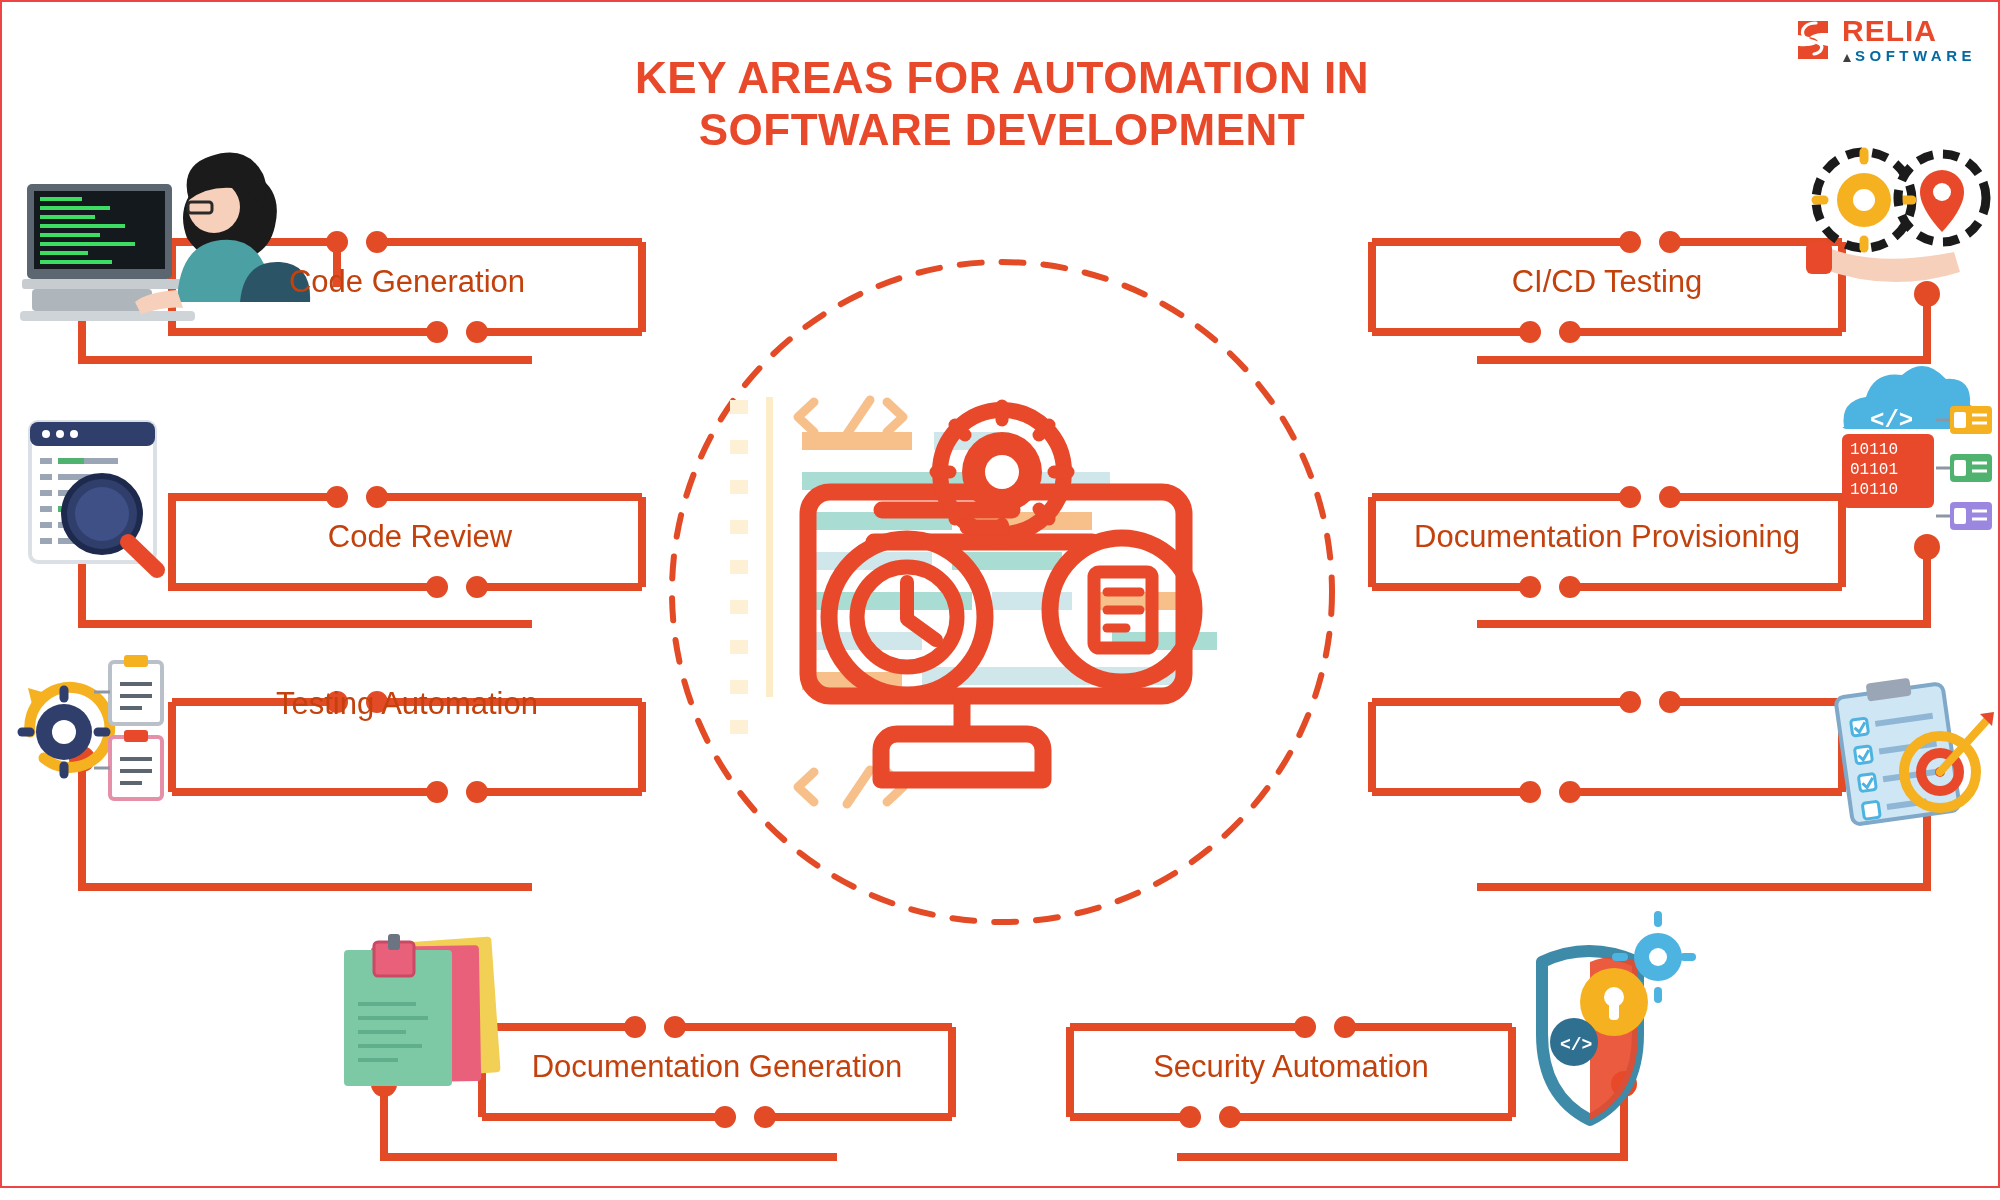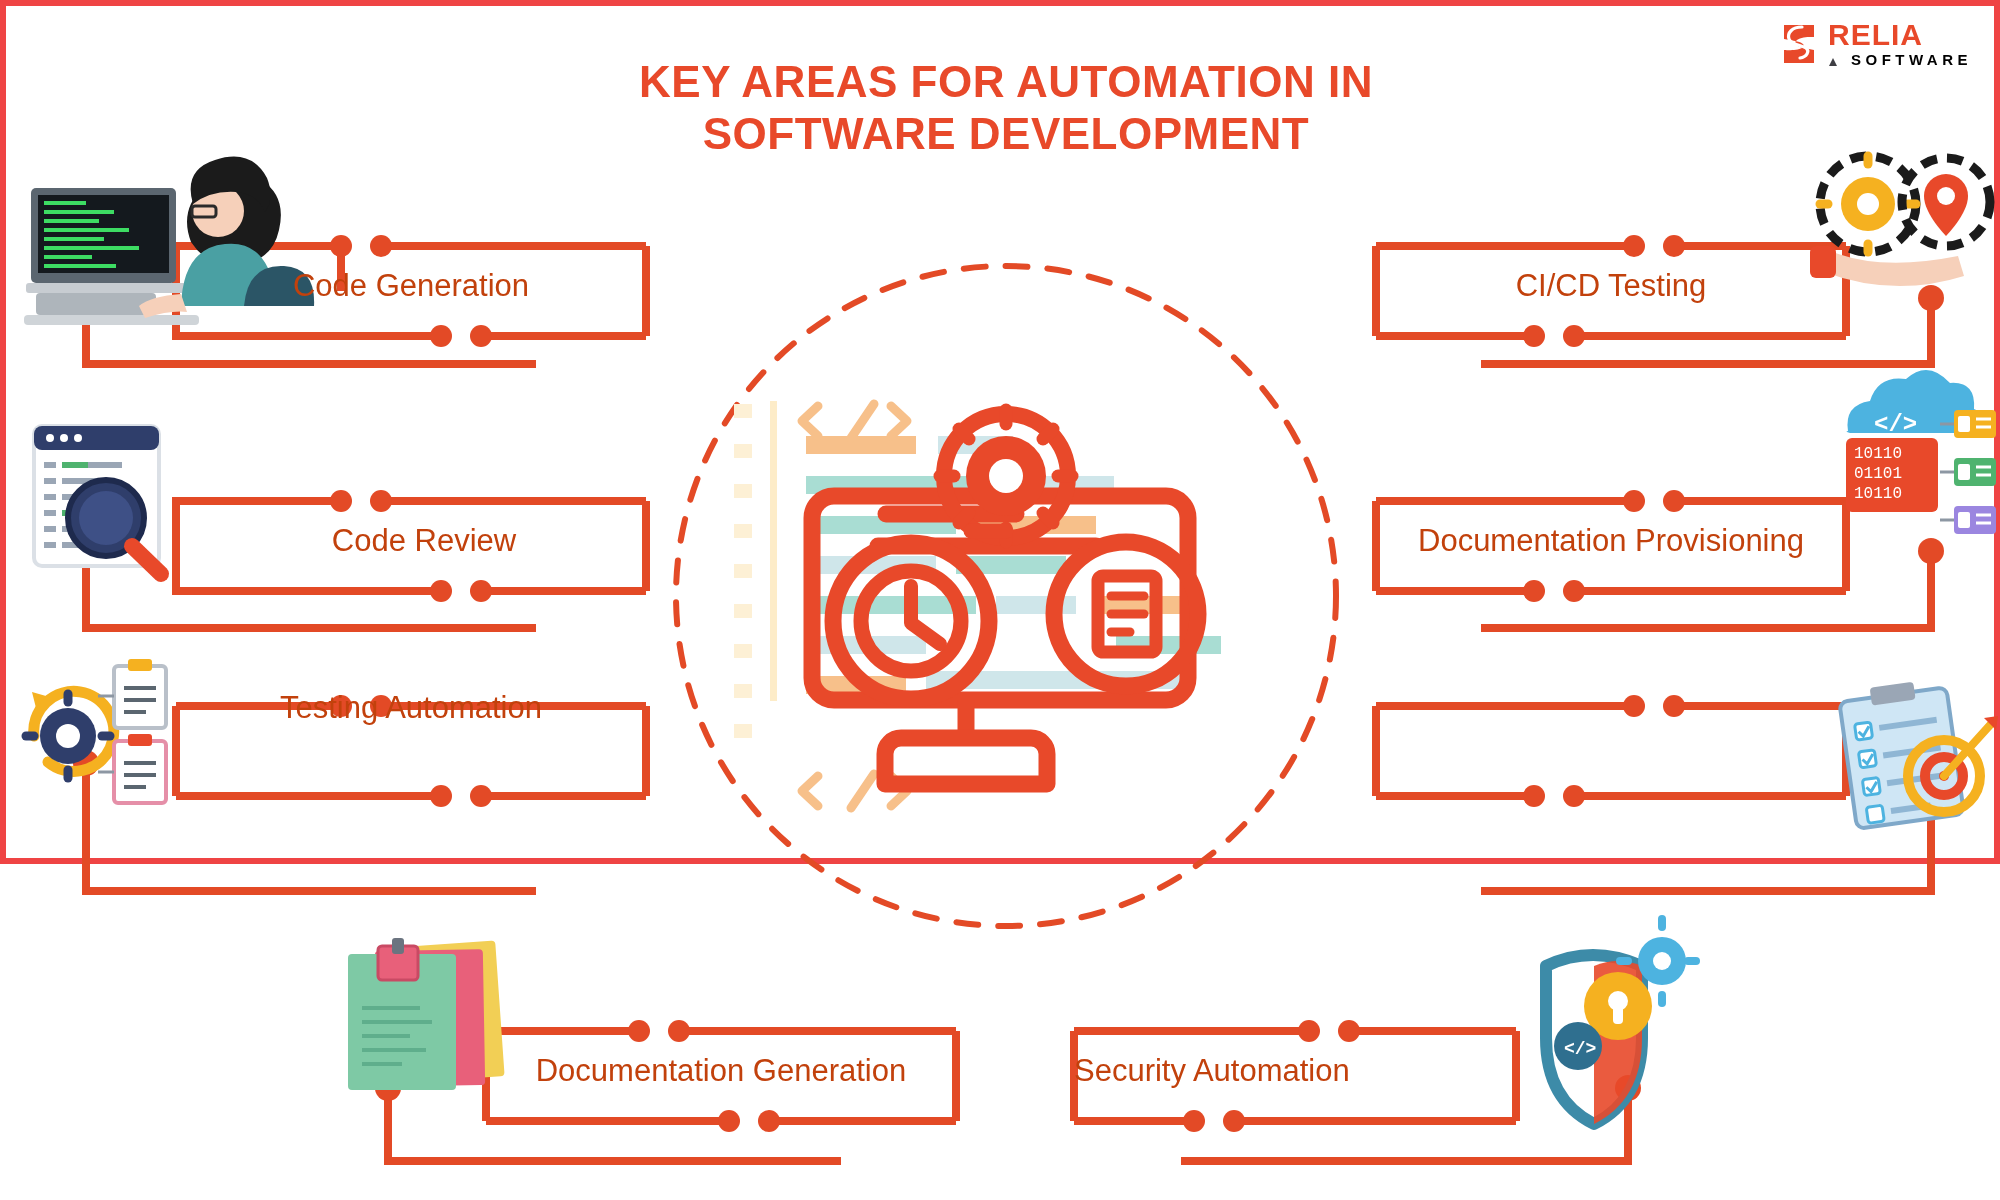--- a/index.html
+++ b/index.html
@@ -5,35 +5,35 @@
   * { margin:0; padding:0; box-sizing:border-box; }
   html,body { width:2000px; height:1200px; }
   body {
     font-family:"Liberation Sans", sans-serif;
     background:#ffffff;
     position:relative;
     overflow:hidden;
   }
   #stage {
     position:absolute; left:0; top:0;
-    width:2000px; height:864px;
+    width:2000px; height:1188px;
     background:#ffffff;
-    border:6px solid #ef4444;
+    border:2px solid #ef4444;
   }
   
   .logo { position:absolute; right:22px; top:14px; display:flex; align-items:center; gap:8px; }
   .logo-mark { width:40px; height:42px; position:relative; }
   .logo-text { display:flex; flex-direction:column; line-height:1; }
   .logo-relia {
     font-size:30px; font-weight:bold; color:#e8492a;
     letter-spacing:1px; font-family:"Liberation Sans", sans-serif;
   }
   .logo-sub {
-    font-size:15px; font-weight:bold; color:#000000;
-    letter-spacing:4.5px; margin-top:2px; display:flex; align-items:flex-end; gap:13px;
+    font-size:15px; font-weight:bold; color:#0369a1;
+    letter-spacing:4.5px; margin-top:2px; display:flex; align-items:flex-end; gap:3px;
   }
   
   .title {
     position:absolute; left:0; top:50px; width:2000px;
     text-align:center; color:#e8492a;
     font-size:44px; font-weight:bold; line-height:1.18;
     letter-spacing:0.5px;
   }
   
   #wires { position:absolute; left:0; top:0; width:2000px; height:1200px; }
@@ -505,15 +505,15 @@
   </svg>
 
   <div class="node-label left" style="left:170px; top:262px; width:470px;">Code Generation</div>
   <div class="node-label left" style="left:183px; top:517px; width:470px;">Code Review</div>
   <div class="node-label left" style="left:170px; top:684px; width:470px;">Testing Automation</div>
 
   <div class="node-label right" style="left:1370px; top:262px; width:470px;">CI/CD Testing</div>
   <div class="node-label right" style="left:1370px; top:517px; width:470px;">Documentation Provisioning</div>
 
   <div class="node-label" style="left:480px; top:1047px; width:470px; text-align:center;">Documentation Generation</div>
-  <div class="node-label" style="left:1068px; top:1047px; width:442px; ">Security Automation</div>
+  <div class="node-label" style="left:1068px; top:1047px; width:442px; text-align:center;">Security Automation</div>
 
 </div>
 
 </body></html>

